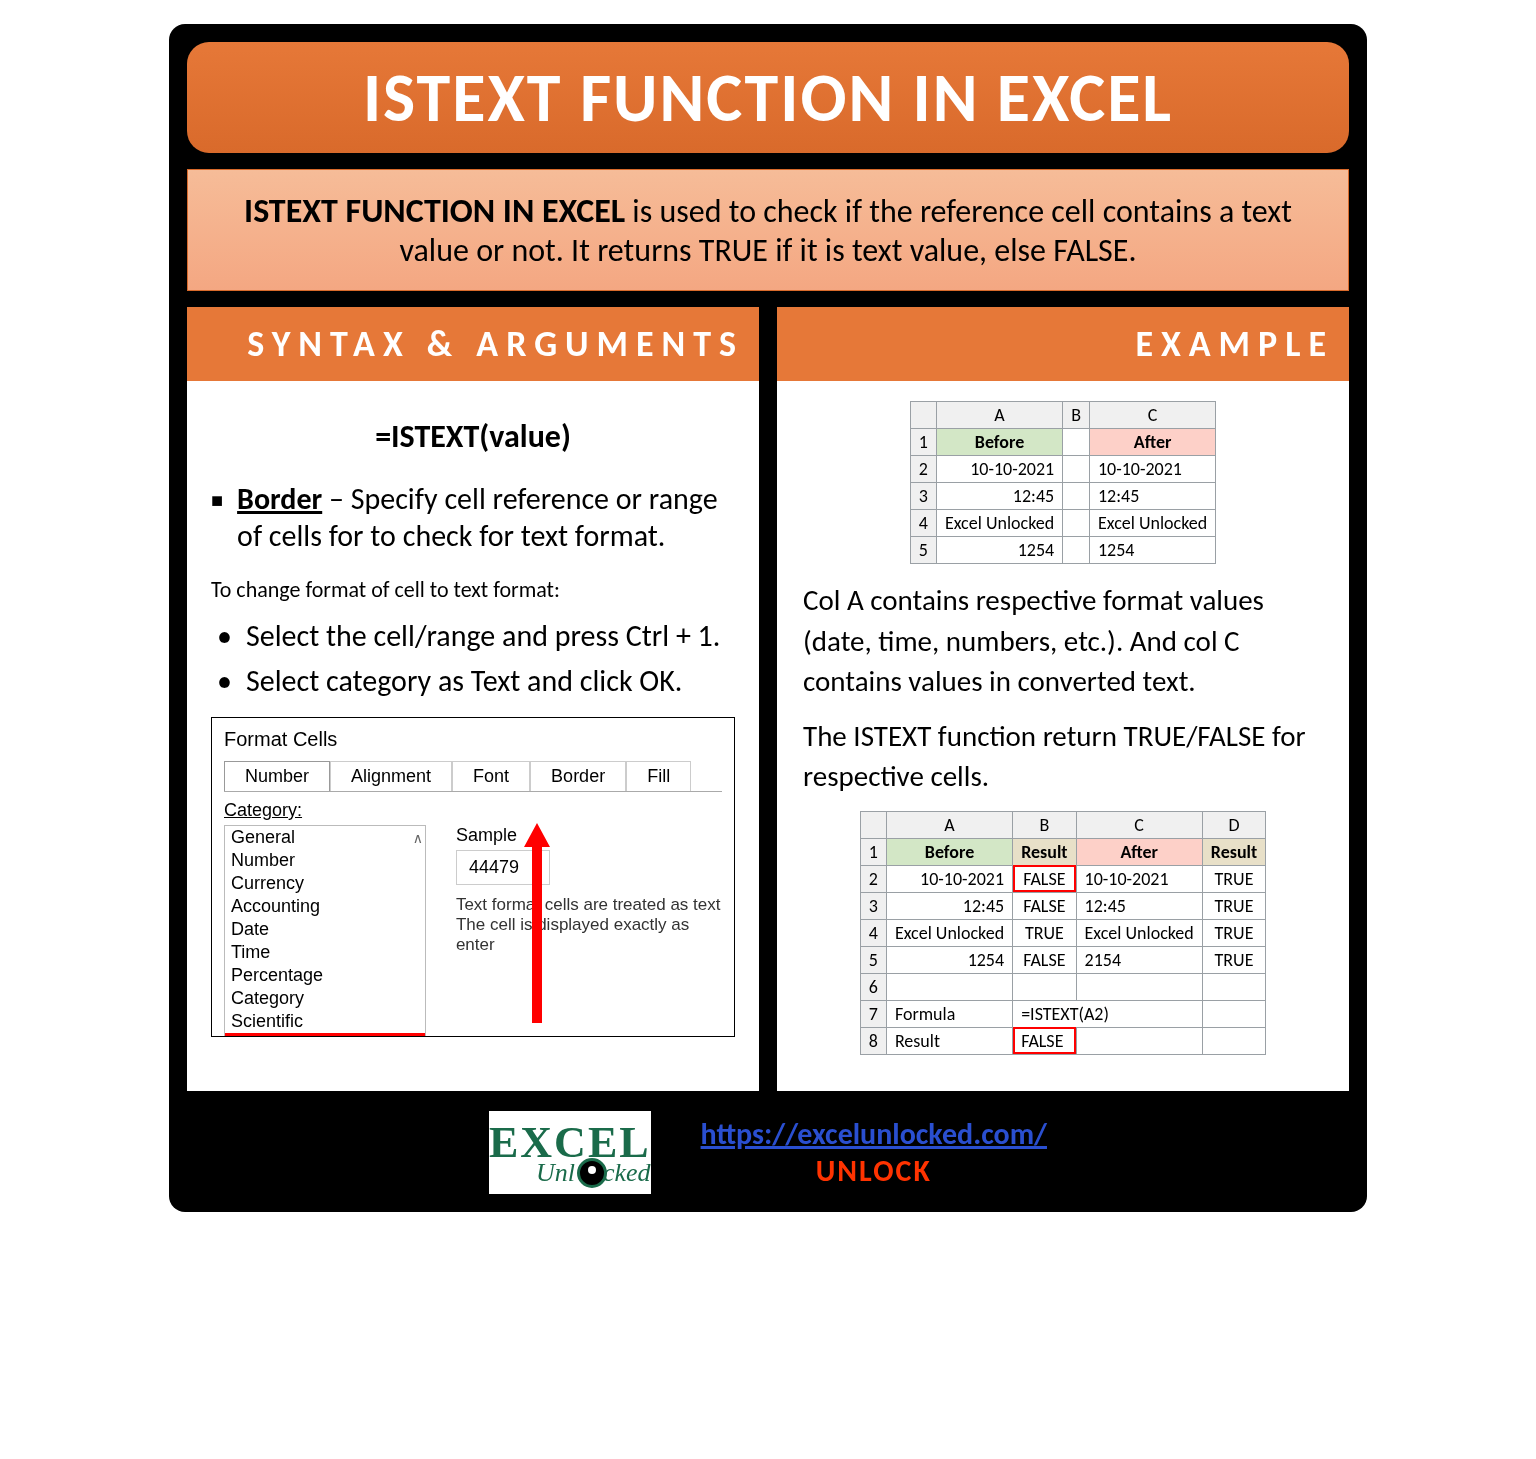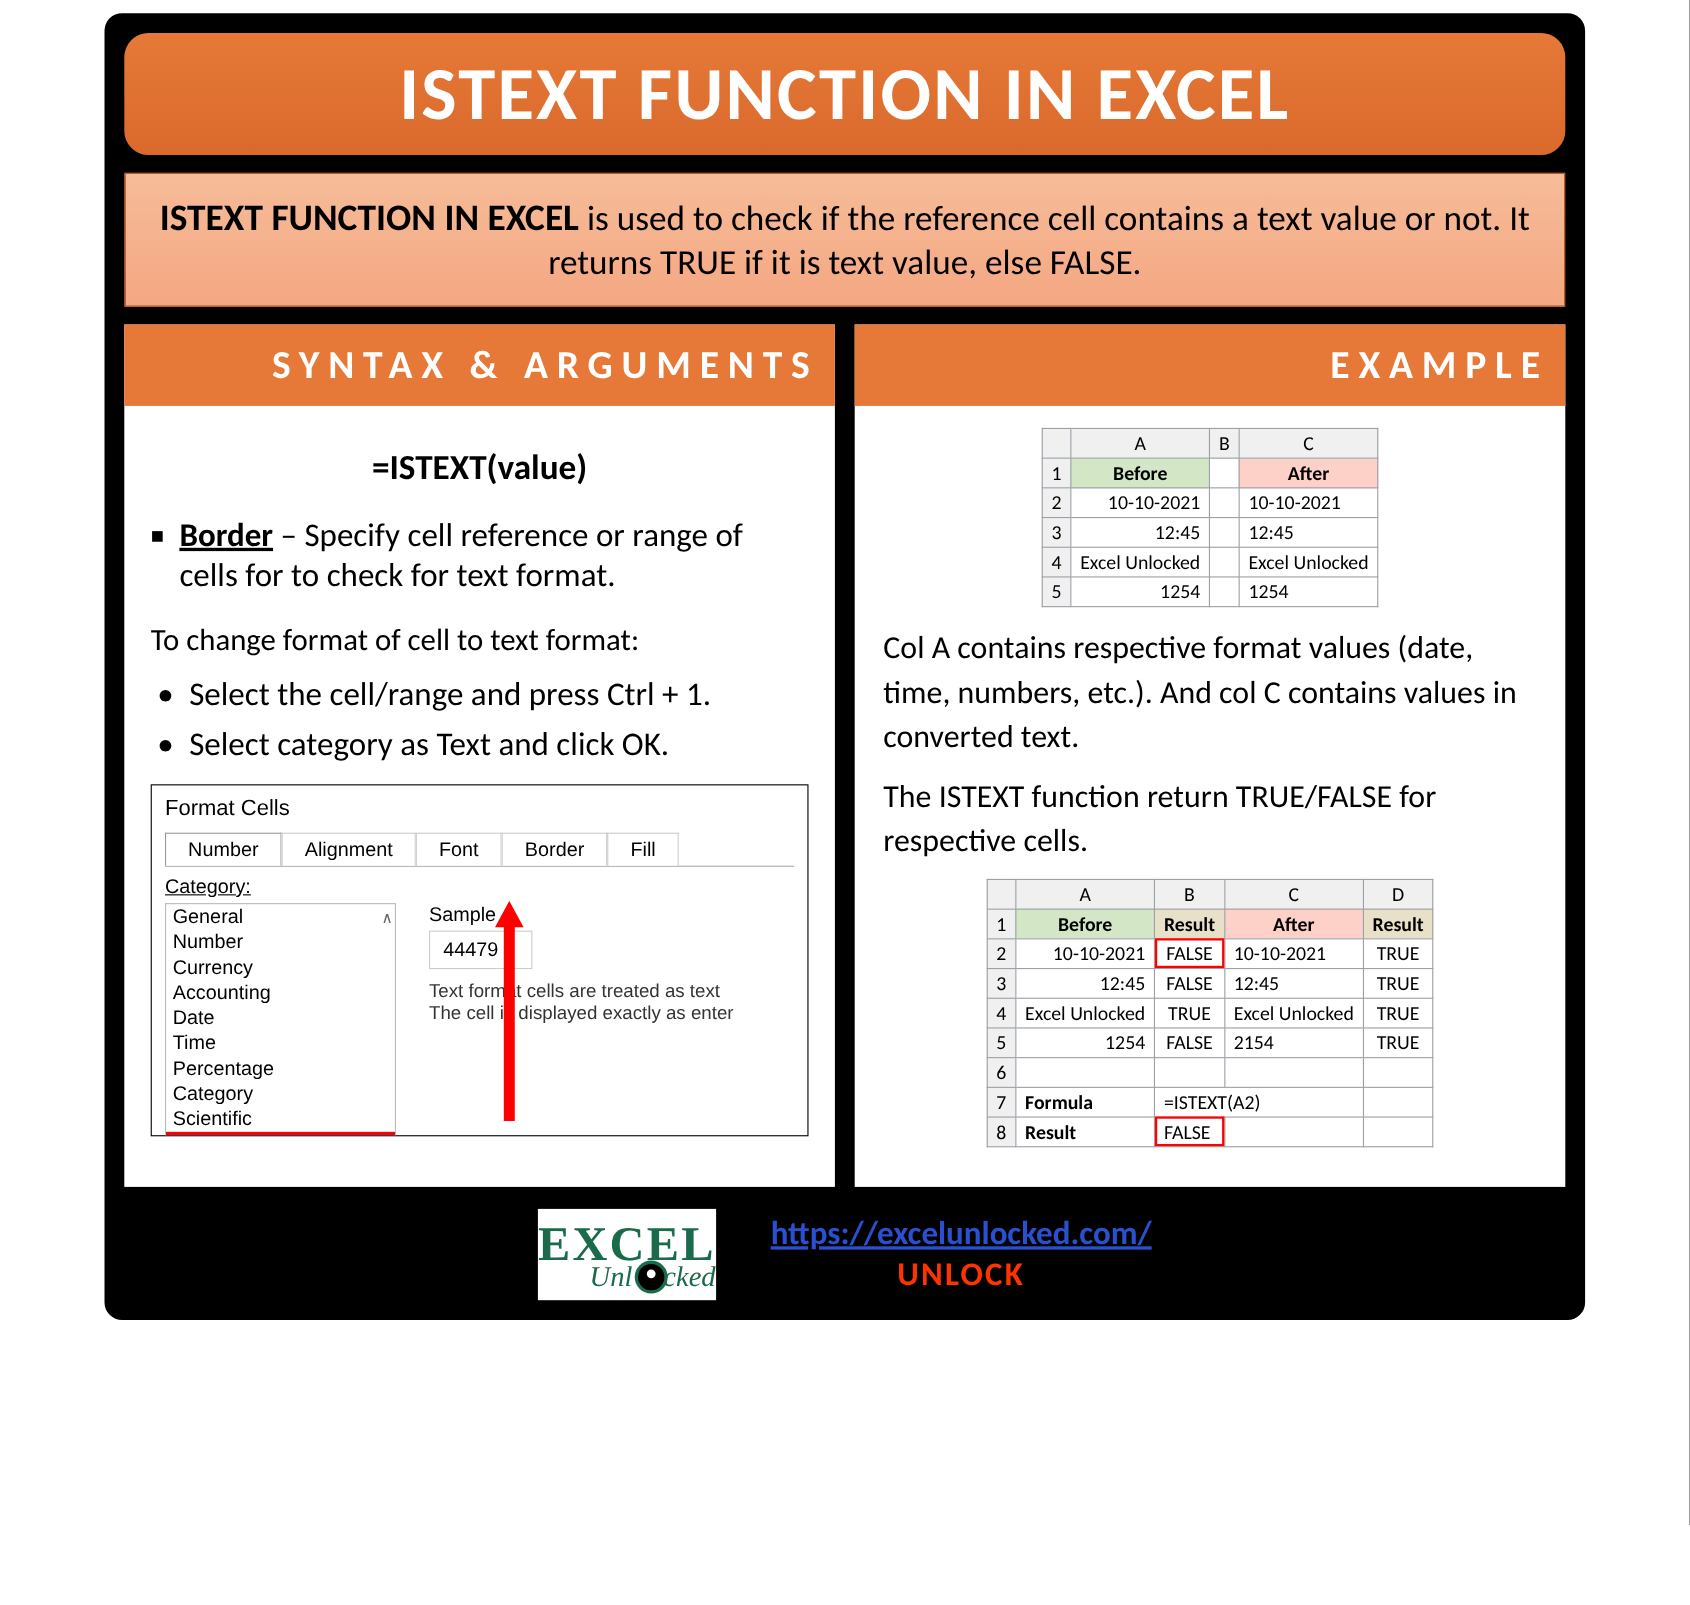--- a/index.html
+++ b/index.html
@@ -1,31 +1,31 @@
 <!DOCTYPE html>
 <html><head>
 <meta charset="utf-8">
 <style>
 * { box-sizing: border-box; margin: 0; padding: 0; }
 body { font-family: Calibri, Arial, sans-serif; background: #fff; width: 1536px; height: 1459px; position: relative; }
-.container { background: #000; border-radius: 16px; margin: 12px auto; width: 1346px; padding: 18px; }
+.container { background: #000; border-radius: 16px; margin: 24px auto; width: 1198px; padding: 18px; }
 .title-bar { background: linear-gradient(#e67838, #d96a2b); border-radius: 22px; padding: 14px; text-align: center; margin-bottom: 16px; }
 .title-bar-text { color: #fff; font-weight: bold; font-size: 68px; letter-spacing: 2px; }
 .subtitle-bar { background: linear-gradient(#f6bc98, #f4a782); border: 1px solid #d96a2b; padding: 20px 30px; text-align: center; margin-bottom: 16px; }
 .subtitle-bar .bold { font-weight: bold; font-size: 34px; }
 .subtitle-bar .rest { font-size: 32px; }
 .columns { display: flex; gap: 18px; }
 .col { background: #fff; flex: 1; display: flex; flex-direction: column; }
 .col-header { background: #e67838; color: #fff; font-weight: bold; font-size: 36px; letter-spacing: 8px; text-align: right; padding: 15px; }
 .col-body { padding: 20px 24px; flex: 1; }
 .formula-line { text-align: center; font-weight: bold; font-size: 32px; margin: 16px 0 24px; }
 .arg-block { font-size: 30px; margin-bottom: 22px; display: flex; align-items: flex-start; }
 .arg-block .sq { margin-right: 14px; font-size: 20px; margin-top: 8px; }
 .arg-block .val { font-weight: bold; text-decoration: underline; }
-.instr-line { font-size: 28px; margin-bottom: 14px; }
+.instr-line { font-size: 22px; margin-bottom: 14px; }
 .bullet-list .bi { font-size: 30px; display: flex; margin-bottom: 8px; }
 .bullet-list .bi .dot { margin: 0 14px 0 6px; }
 .format-dialog { border: 1px solid #000; margin-top: 18px; padding: 10px 12px; font-family: 'Segoe UI', Tahoma, sans-serif; font-size: 20px; position: relative; height: 320px; overflow: hidden; }
 .fd-title { margin-bottom: 10px; }
 .fd-tabs { display: flex; border-bottom: 1px solid #aaa; }
 .fd-tab { padding: 4px 20px; border: 1px solid #ccc; border-bottom: none; background: #fff; font-size: 18px; }
 .fd-tab.active { background: #fff; border-color: #999; }
 .fd-cat-label { text-decoration: underline; margin: 8px 0 4px; font-size: 18px; }
 .fd-body { display: flex; }
 .fd-list { border: 1px solid #bbb; width: 210px; font-size: 18px; position: relative; }
@@ -41,21 +41,21 @@
 .example-table .rh, .example-table2 .rh { background: #f0f0f0; text-align: center; font-weight: normal; width: 24px; }
 .example-table .ch, .example-table2 .ch { background: #f0f0f0; text-align: center; font-weight: normal; }
 .example-table .corner, .example-table2 .corner { background: #f0f0f0; }
 .example-table .hdr-before, .example-table2 .hdr-before { background: #d3e7c6; font-weight: bold; text-align: center; }
 .example-table .hdr-after, .example-table2 .hdr-after { background: #fdd0c8; font-weight: bold; text-align: center; }
 .example-table2 .hdr-result { background: #e8e0c8; font-weight: bold; text-align: center; }
 .example-table td.ra, .example-table2 td.ra { text-align: right; }
 .example-table td.la, .example-table2 td.la { text-align: left; }
 .ex-text { font-size: 29px; margin: 14px 2px; line-height: 1.4; }
 .example-table2 .redbox { outline: 2px solid #ff0000; outline-offset: -2px; }
-.example-table2 .formula-label { font-weight: bold; text-align: left; }
+.example-table2 .formula-label { font-weight: normal; text-align: left; }
 .footer { display: flex; justify-content: center; align-items: center; gap: 50px; margin-top: 20px; }
 .logo-block { background: #fff; padding: 6px 0; display: flex; align-items: center; font-family: Georgia, serif; }
 .logo-excel { color: #1a6b4a; font-size: 44px; font-weight: bold; letter-spacing: 2px; }
 .logo-unlocked { color: #1a6b4a; font-size: 26px; font-style: italic; margin-left: -6px; }
 .logo-key { display: inline-block; width: 30px; height: 30px; border: 3px solid #1a6b4a; border-radius: 50%; background: #000; position: relative; vertical-align: middle; margin: 0 2px; }
 .logo-key::after { content: ''; position: absolute; width: 8px; height: 8px; background: #fff; border-radius: 50%; top: 5px; left: 8px; }
 .footer-links { text-align: center; font-size: 30px; font-weight: bold; }
 .footer-links a { color: #2a4fd0; text-decoration: underline; }
 .footer-links .unlock { color: #ff3300; letter-spacing: 2px; }
 </style>

